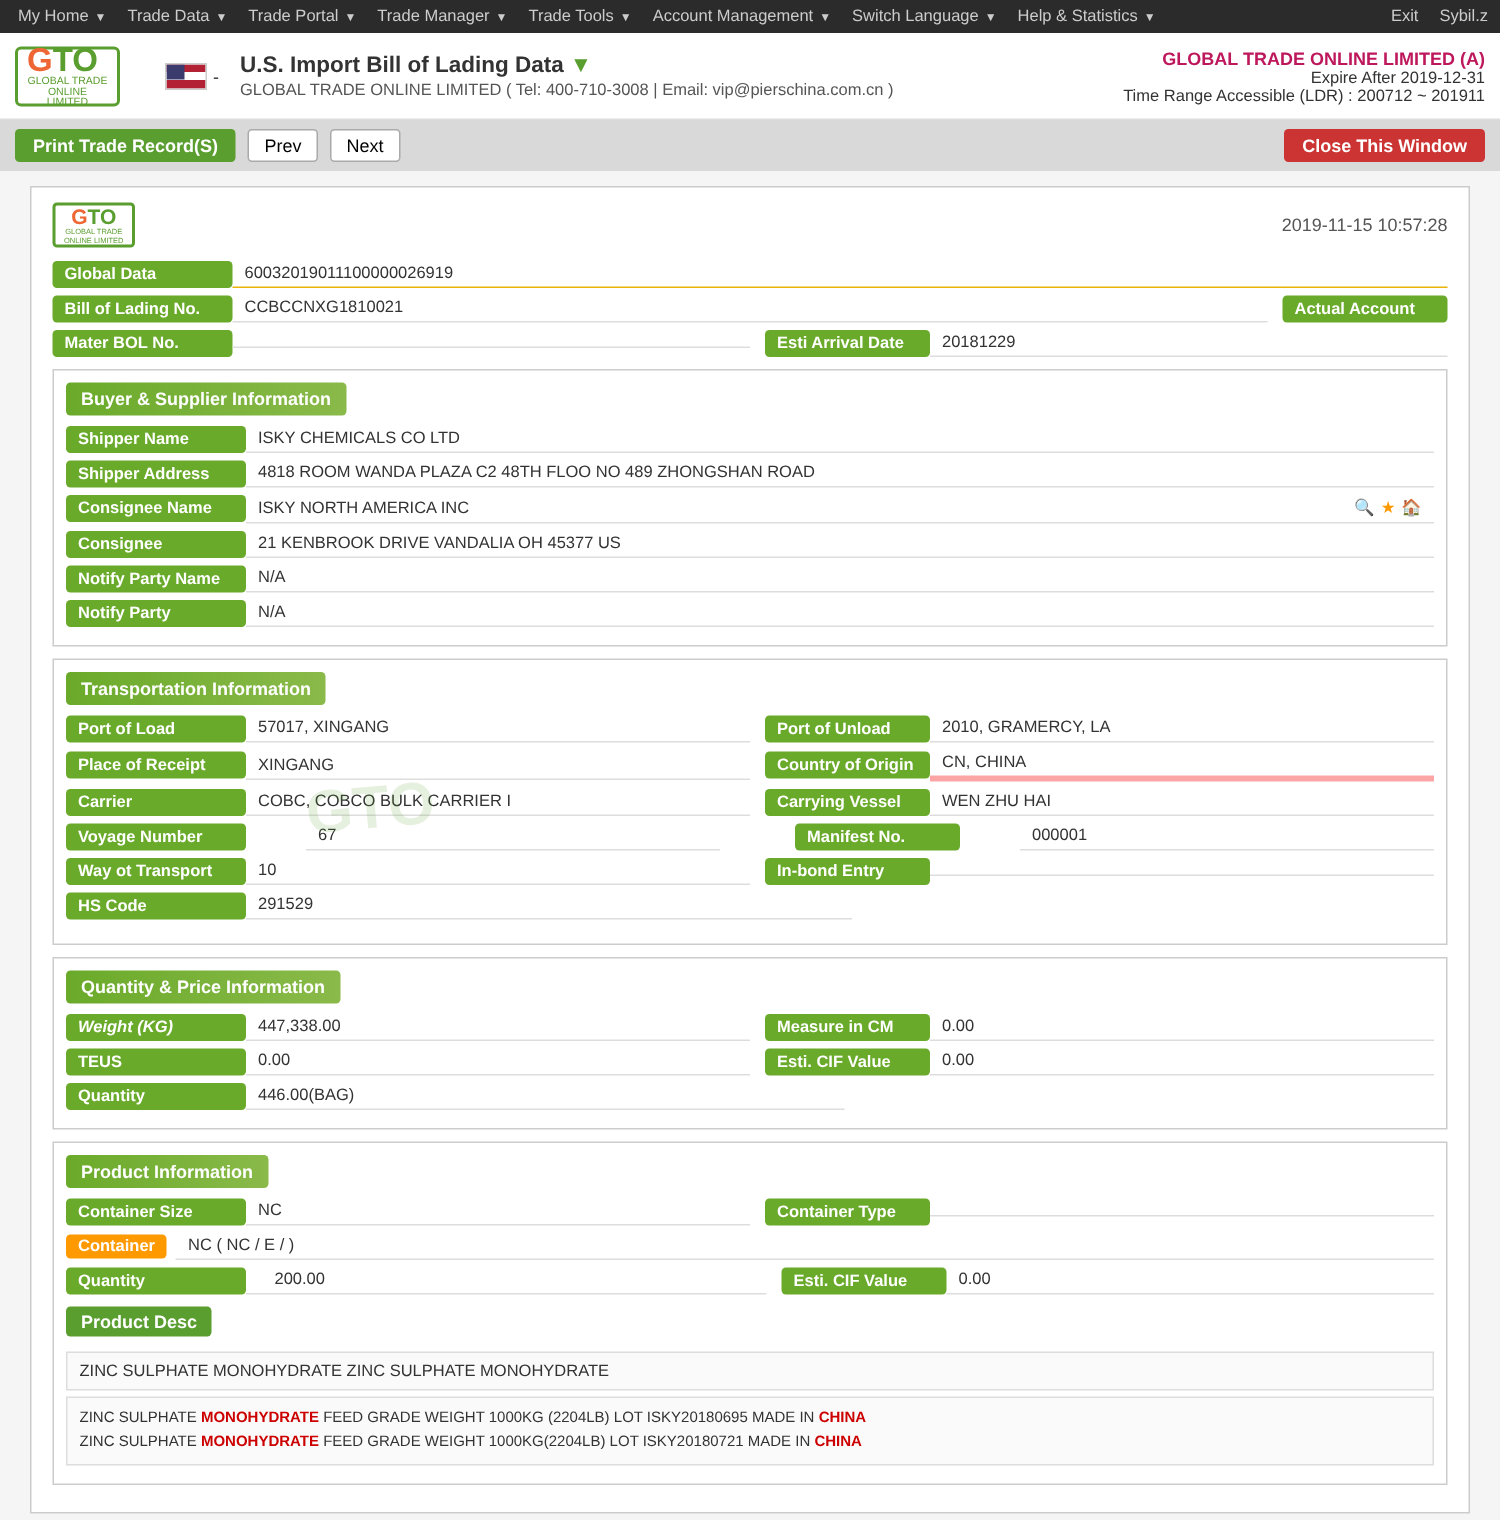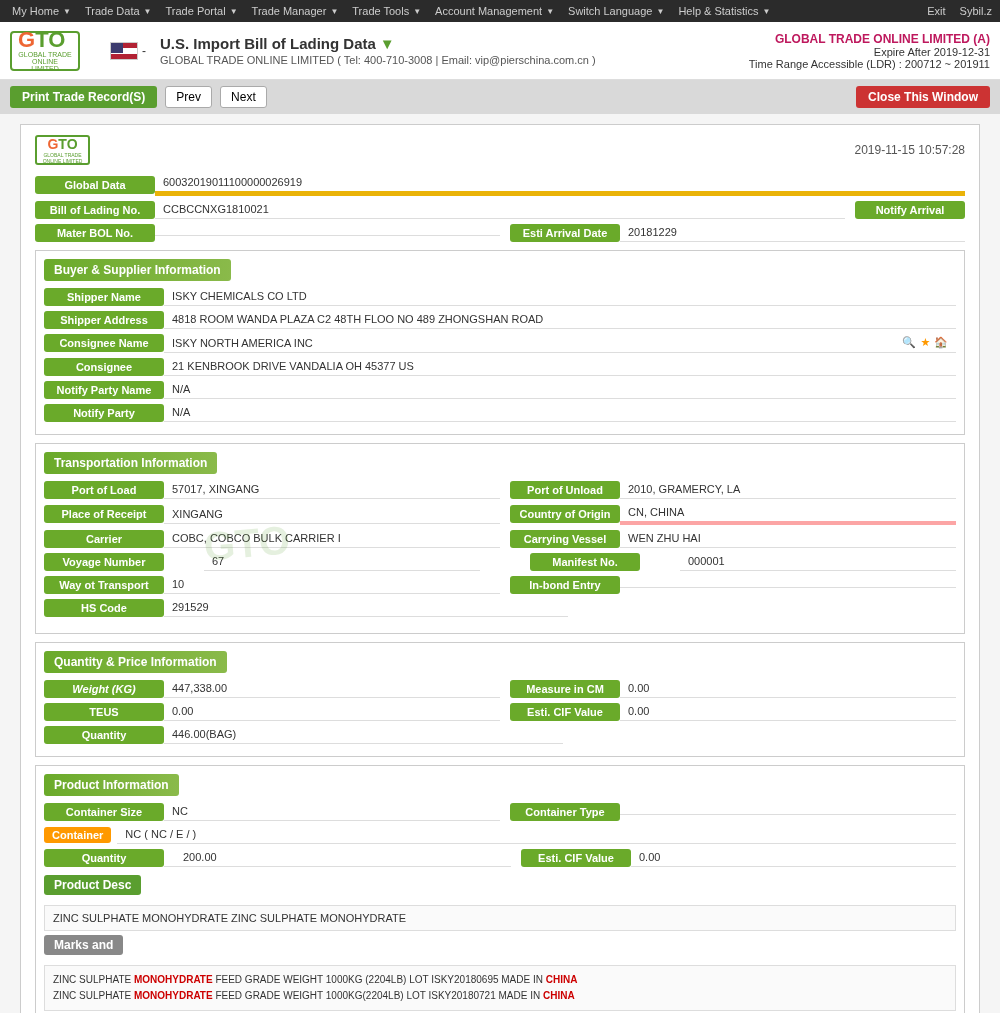--- a/index.html
+++ b/index.html
@@ -42,21 +42,21 @@
 
     
     .record-card { background: #fff; border: 1px solid #ccc; padding: 10px 14px; margin-bottom: 8px; }
 
     
     .card-header { display: flex; align-items: center; justify-content: space-between; margin-bottom: 8px; }
     .small-logo-box { border: 2px solid #5a9e2f; border-radius: 3px; padding: 1px 4px; display: flex; flex-direction: column; align-items: center; width: 55px; height: 30px; justify-content: center; }
     .small-logo-text { color: #e63; font-size: 14px; font-weight: bold; }
     .small-logo-sub { font-size: 5px; color: #5a9e2f; text-align: center; }
     .record-datetime { color: #555; font-size: 12px; }
-    .field-label { background: #6aaa2a; color: #fff; padding: 3px 8px; border-radius: 3px; font-size: 11px; font-weight: bold; white-space: nowrap; min-width: 120px; text-align: center; }
+    .field-label { background: #6aaa2a; color: #fff; padding: 3px 8px; border-radius: 3px; font-size: 11px; font-weight: bold; white-space: nowrap; min-width: 120px; text-align: left; }
     .field-value { padding: 3px 8px; font-size: 11px; color: #333; border-bottom: 1px solid #ddd; flex: 1; }
 
     
     .section-header { background: linear-gradient(to right, #6aaa2a, #8aba4a); color: #fff; padding: 4px 10px; font-size: 12px; font-weight: bold; border-radius: 3px; margin-bottom: 6px; display: inline-block; }
 
     .section-box { border: 1px solid #ccc; padding: 8px; margin-bottom: 8px; }
 
     
     .icon-search { color: #888; cursor: pointer; margin-left: 4px; }
     .icon-star { color: #f90; cursor: pointer; margin-left: 2px; }
@@ -160,27 +160,27 @@
     <div class="card-header">
       <div class="small-logo-box">
         <div class="small-logo-text">G<span style="color:#5a9e2f;">TO</span></div>
         <div class="small-logo-sub">GLOBAL TRADE<br>ONLINE LIMITED</div>
       </div>
       <div class="record-datetime">2019-11-15 10:57:28</div>
     </div>
 
     <div class="full-row">
       <div class="field-label">Global Data</div>
-      <div class="field-value" style="flex:1;border-bottom:5px solid #eab308;padding:3px 8px;">60032019011100000026919</div>
+      <div class="field-value" style="flex:1;border-bottom:1px solid #eab308;padding:3px 8px;">60032019011100000026919</div>
     </div>
 
     <div style="display:flex;align-items:center;margin-bottom:4px;">
       <div class="field-label" style="min-width:120px;">Bill of Lading No.</div>
       <div class="field-value" style="flex:1;border-bottom:1px solid #ddd;padding:3px 8px;">CCBCCNXG1810021</div>
-      <div class="field-label" style="min-width:110px;margin-left:10px;">Notify Arrival</div>
+      <div class="field-label" style="min-width:110px;margin-left:10px;">Actual Account</div>
     </div>
 
     <div style="display:flex;align-items:center;margin-bottom:8px;">
       <div class="field-label" style="min-width:120px;">Mater BOL No.</div>
       <div class="field-value" style="flex:1;border-bottom:1px solid #ddd;padding:3px 8px;"></div>
       <div class="field-label" style="min-width:110px;margin-left:10px;">Esti Arrival Date</div>
       <div class="field-value" style="flex:1;border-bottom:1px solid #ddd;padding:3px 8px;">20181229</div>
     </div>
 
     <div class="section-box">
@@ -315,23 +315,20 @@
         <div class="field-value" style="flex:1;border-bottom:1px solid #ddd;padding:3px 19px;">200.00</div>
         <div class="field-label" style="min-width:110px;margin-left:10px;">Esti. CIF Value</div>
         <div class="field-value" style="flex:1;border-bottom:1px solid #ddd;padding:3px 8px;">0.00</div>
       </div>
 
       <div>
         <span class="section-label-green">Product Desc</span>
       </div>
       <div class="product-desc-box">ZINC SULPHATE MONOHYDRATE ZINC SULPHATE MONOHYDRATE</div>
 
-      <div>
-        <span class="section-label-gray">Marks and</span>
-      </div>
       <div class="marks-box">
         <div>
           ZINC SULPHATE <span class="highlight">MONOHYDRATE</span> FEED GRADE WEIGHT 1000KG (2204LB) LOT ISKY20180695 MADE IN <span class="highlight">CHINA</span>
         </div>
         <div>
           ZINC SULPHATE <span class="highlight">MONOHYDRATE</span> FEED GRADE WEIGHT 1000KG(2204LB) LOT ISKY20180721 MADE IN <span class="highlight">CHINA</span>
         </div>
       </div>
     </div>
 

